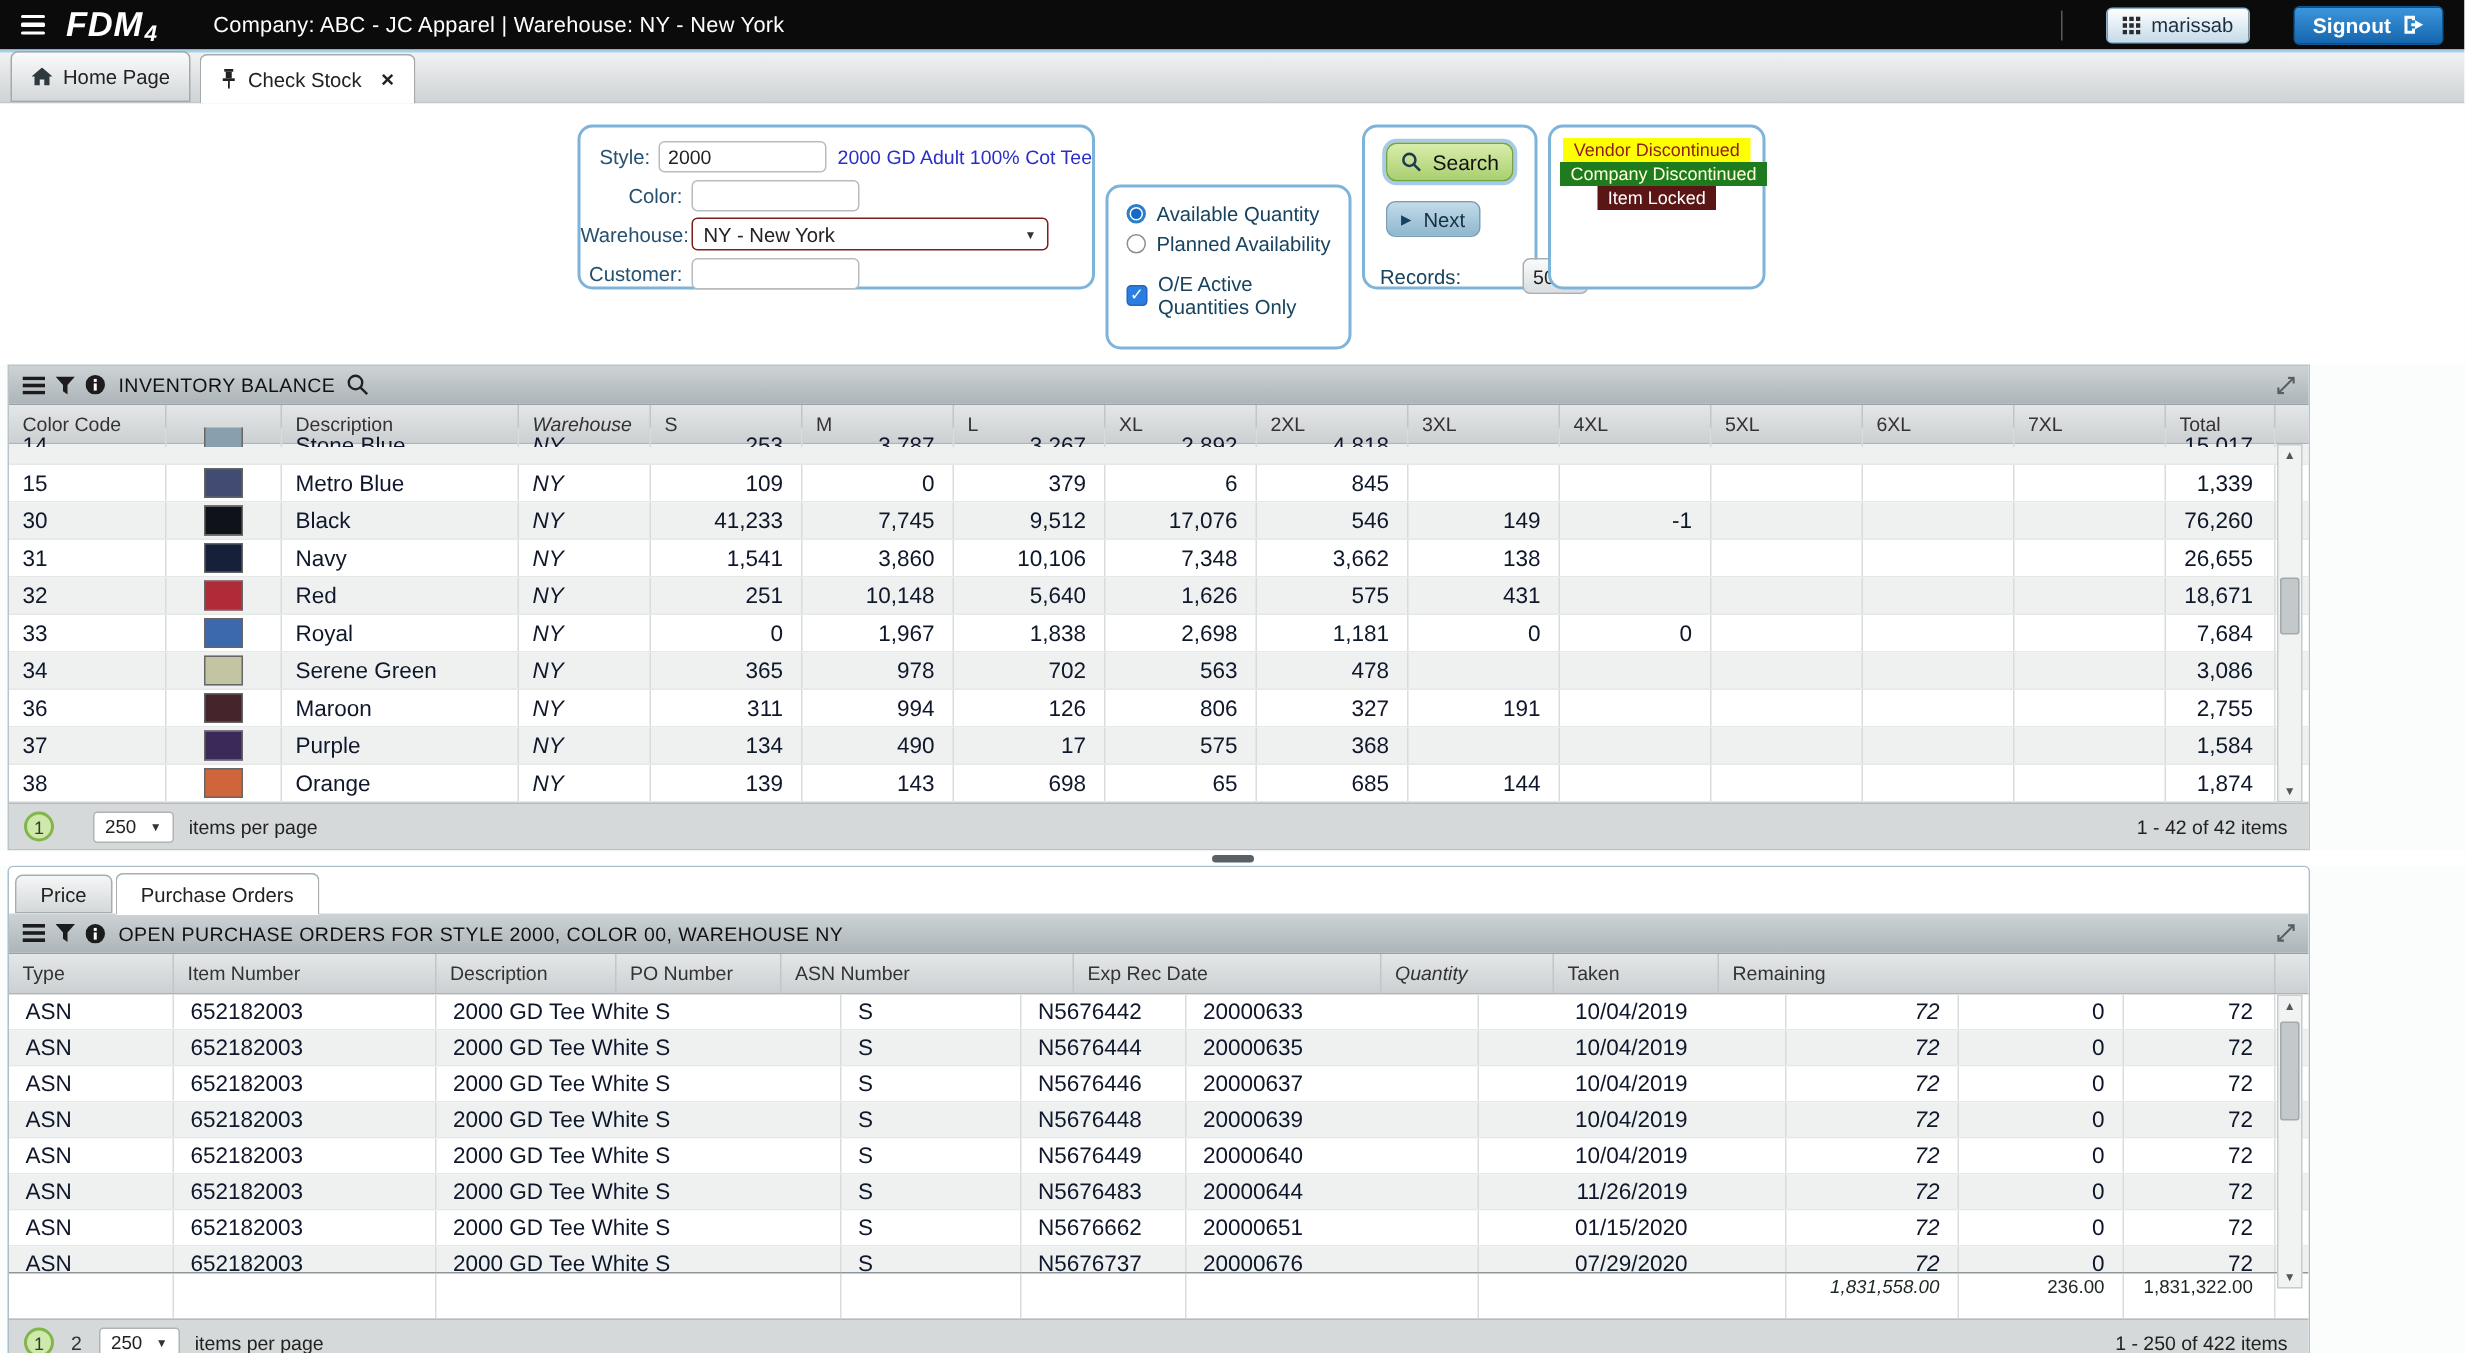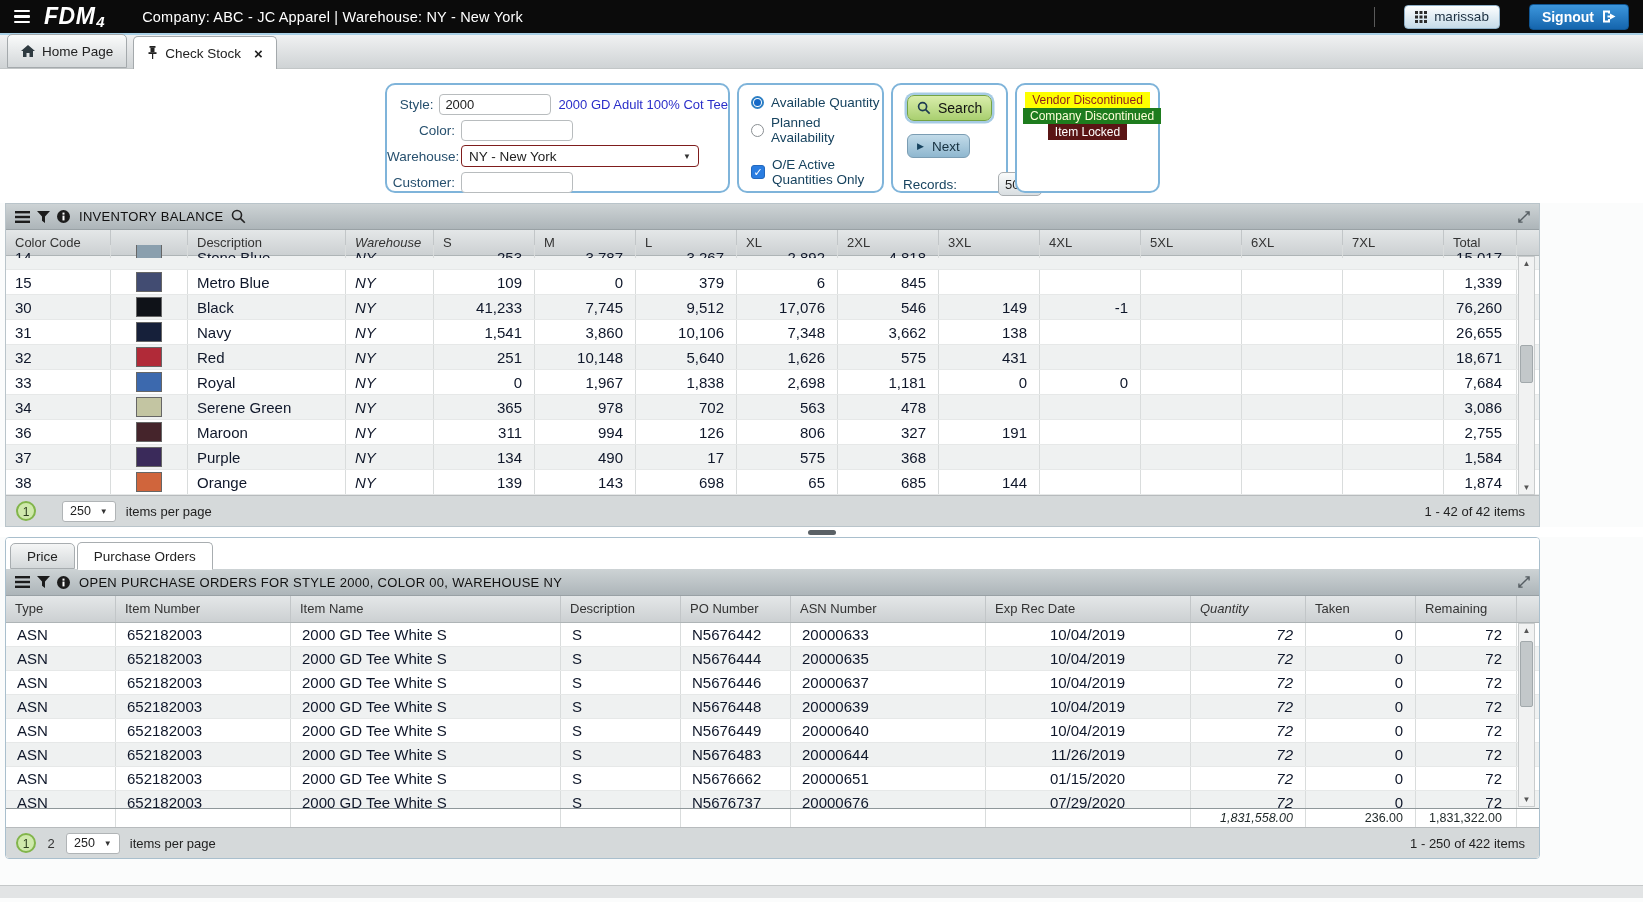--- a/index.html
+++ b/index.html
@@ -56,21 +56,21 @@
   .frow { display: flex; align-items: center; margin-bottom: 4px; height: 22px; }
   .flabel { width: 68px; text-align: right; margin-right: 6px; color: #27506e; font-size: 13.5px; }
   .tinput { width: 112px; height: 21px; border: 1px solid #b8bcbe; border-radius: 4px; padding: 0 5px; font-size: 13px; font-family: inherit; color: #222; }
   .tselect {
     width: 238px; height: 22px; border: 1px solid #7f1d1d; border-radius: 4px; padding: 0 7px;
     display: flex; align-items: center; justify-content: space-between; font-size: 13.5px; cursor: pointer; background: #fff;
   }
   .caret { font-size: 8px; color: #333; }
   .style-desc { color: #2a2ec9; font-size: 13px; margin-left: 7px; cursor: pointer; white-space: nowrap; }
 
-  .options-panel { width: 147px; padding: 10px 0 0 12px; }
+  .options-panel { width: 164px; padding: 10px 0 0 12px; margin-top: 40px; }
   .opt-row { display: flex; align-items: center; gap: 7px; margin-bottom: 5px; font-size: 13.5px; color: #17435f; cursor: pointer; }
   .radio { width: 13px; height: 13px; border-radius: 50%; border: 1px solid #8a8f93; background: #fff; flex: 0 0 auto; }
   .radio.sel { border: 2px solid #2d7fc4; }
   .radio.sel::after { content: ""; display: block; width: 7px; height: 7px; margin: 1px; border-radius: 50%; background: #1569c7; }
   .opt-check { margin-top: 12px; }
   .checkbox {
     width: 14px; height: 14px; border-radius: 3px; background: #2a7de1; border: 1px solid #2368bd;
     color: #fff; font-size: 11px; line-height: 13px; text-align: center; flex: 0 0 auto;
   }
 
@@ -143,21 +143,21 @@
   .pc2 { width: 270px; padding-left: 11px; }
   .pc3 { width: 120px; padding-left: 11px; }
   .pc4 { width: 110px; padding-left: 11px; }
   .pc5 { width: 195px; padding-left: 11px; }
   .pc6 { width: 205px; text-align: right; padding-right: 65px; }
   .pc7 { width: 115px; text-align: right; padding-right: 12px; font-style: italic; }
   .pc8 { width: 110px; text-align: right; padding-right: 12px; }
   .pc9 { flex: 1; text-align: right; padding-right: 14px; }
 
   .po-rows { height: 185px; overflow: hidden; }
-  .po-totals { display: flex; height: 19px; line-height: 18px; background: #fff; border-top: 1px solid #8f979a; padding-right: 22px; font-size: 12.5px; color: #1d2626; }
+  .po-totals { display: flex; height: 31px; line-height: 18px; background: #fff; border-top: 1px solid #8f979a; padding-right: 22px; font-size: 12.5px; color: #1d2626; }
   .po-totals .cell { border-right: 1px solid #d9dcdc; }
 
   .pager {
     height: 31px; display: flex; align-items: center; gap: 10px; padding: 0 10px;
     background: #d5d9da; border-top: 1px solid #b7bbbd; font-size: 13px; color: #222;
   }
   .page-circle {
     width: 20px; height: 20px; border-radius: 50%; background: #cfe9ac; border: 2px solid #82b54b;
     text-align: center; line-height: 18px; font-size: 12px; color: #2c3e1f; cursor: pointer; flex: 0 0 auto;
   }
@@ -627,21 +627,20 @@
       <span class="tb-icon">
         <svg width="12" height="12" viewBox="0 0 13 13" stroke="#565e63" stroke-width="1.5" fill="none">
             <path d="M8 1h4v4M12 1L1 12M1 8v4h4"></path>
           </svg>
       </span>
     </div>
 
     <div class="ghdr po-hdr">
       <div class="cell pc0">Type</div>
       <div class="cell pc1">Item Number</div>
-      <div class="cell pc2">Item Name</div>
       <div class="cell pc3">Description</div>
       <div class="cell pc4">PO Number</div>
       <div class="cell pc5">ASN Number</div>
       <div class="cell pc6">Exp Rec Date</div>
       <div class="cell pc7">Quantity</div>
       <div class="cell pc8">Taken</div>
       <div class="cell pc9">Remaining</div>
     </div>
 
     <div class="po-rows">

